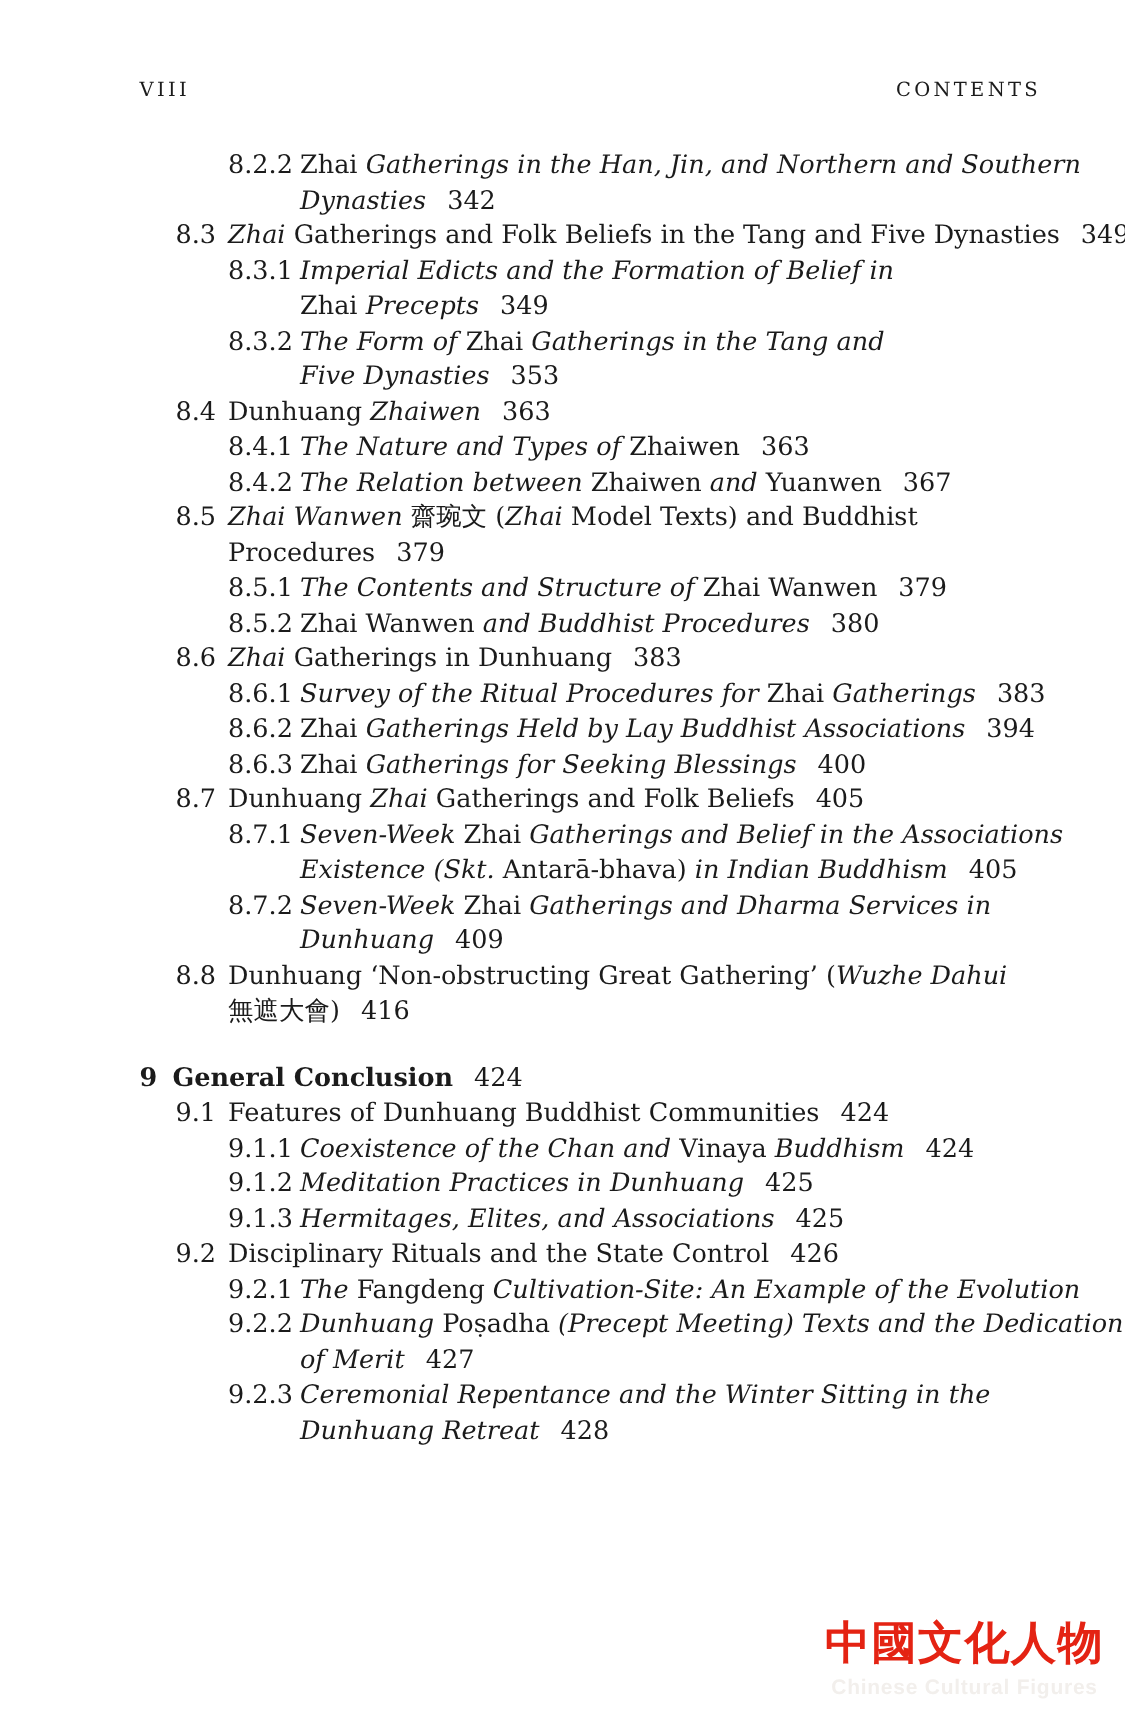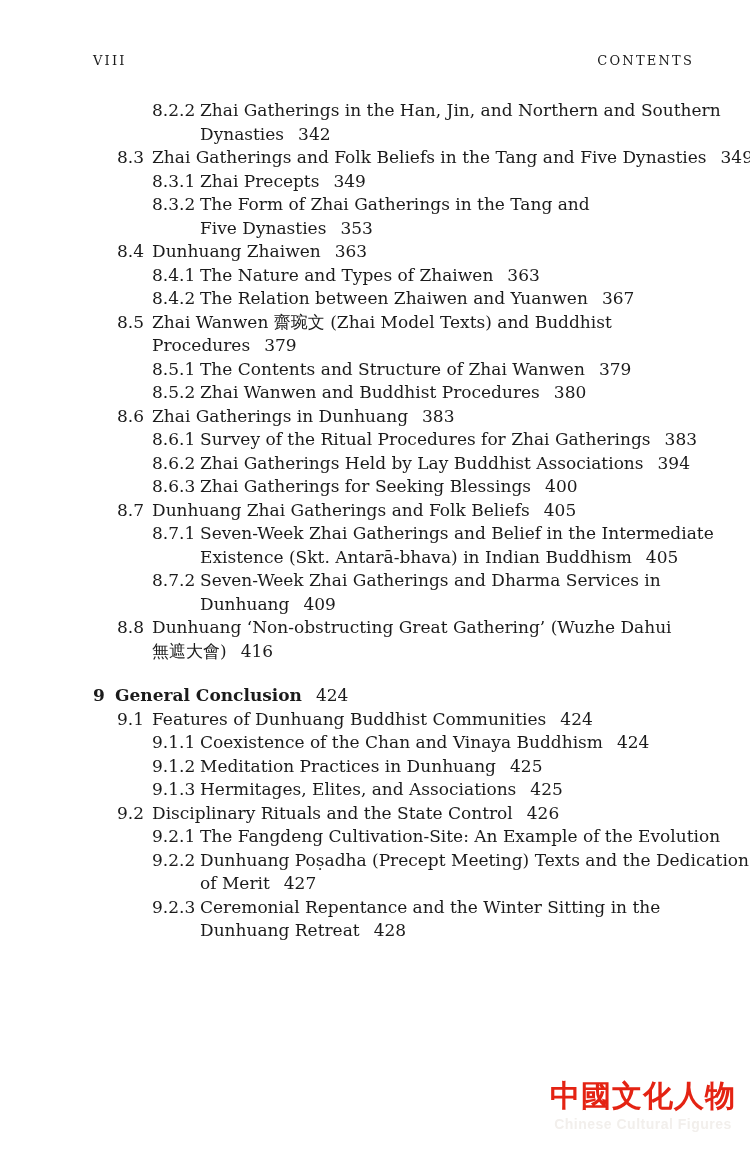--- a/index.html
+++ b/index.html
@@ -29,21 +29,21 @@
 
   .lvl1{padding-left:0;}   .lvl1 .num{width:22px;}
   .lvl2{padding-left:24px;}.lvl2 .num{width:35px;}
   .lvl3{padding-left:59px;}.lvl3 .num{width:48px;}
 
   .bold{font-weight:bold;}
   .bold .pg{font-weight:normal;}
 
   .gap{margin-top:21px;}
 
-  .run-i{}
+  .run-i{font-style:italic;}
   .run-r{font-style:normal;}
   .run-cjk{font-style:normal;font-family:"DejaVu Serif",serif;}
 
   .pg{margin-left:14px;font-style:normal;}
 
   .watermark{
     position:absolute;
     right:4px;bottom:16px;
     width:206px;
     text-align:center;
@@ -86,20 +86,21 @@
       </div>
       <div class="entry lvl2">
         <span class="num">8.3</span>
         <span class="body">
           <div class="line"><span class="run-i">Zhai </span><span class="run-r">Gatherings and Folk Beliefs in the Tang and Five Dynasties</span><span class="pg">349</span></div>
         </span>
       </div>
       <div class="entry lvl3">
         <span class="num">8.3.1</span>
         <span class="body">
+          <div class="line"><span class="run-i">Imperial Edicts and the Formation of Belief in</span></div>
           <div class="line"><span class="run-r">Zhai </span><span class="run-i">Precepts</span><span class="pg">349</span></div>
         </span>
       </div>
       <div class="entry lvl3">
         <span class="num">8.3.2</span>
         <span class="body">
           <div class="line"><span class="run-i">The Form of </span><span class="run-r">Zhai </span><span class="run-i">Gatherings in the Tang and</span></div>
           <div class="line"><span class="run-i">Five Dynasties</span><span class="pg">353</span></div>
         </span>
       </div>
@@ -166,21 +167,21 @@
       </div>
       <div class="entry lvl2">
         <span class="num">8.7</span>
         <span class="body">
           <div class="line"><span class="run-r">Dunhuang </span><span class="run-i">Zhai </span><span class="run-r">Gatherings and Folk Beliefs</span><span class="pg">405</span></div>
         </span>
       </div>
       <div class="entry lvl3">
         <span class="num">8.7.1</span>
         <span class="body">
-          <div class="line"><span class="run-i">Seven-Week </span><span class="run-r">Zhai </span><span class="run-i">Gatherings and Belief in the Intermediate</span></div>
+          <div class="line"><span class="run-i">Seven-Week </span><span class="run-r">Zhai </span><span class="run-i">Gatherings and Belief in the Associations</span></div>
           <div class="line"><span class="run-i">Existence (Skt. </span><span class="run-r">Antarā-bhava) </span><span class="run-i">in Indian Buddhism</span><span class="pg">405</span></div>
         </span>
       </div>
       <div class="entry lvl3">
         <span class="num">8.7.2</span>
         <span class="body">
           <div class="line"><span class="run-i">Seven-Week </span><span class="run-r">Zhai </span><span class="run-i">Gatherings and Dharma Services in</span></div>
           <div class="line"><span class="run-i">Dunhuang</span><span class="pg">409</span></div>
         </span>
       </div>

